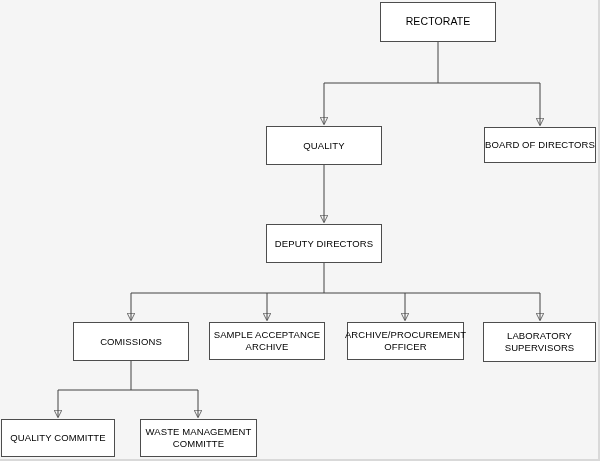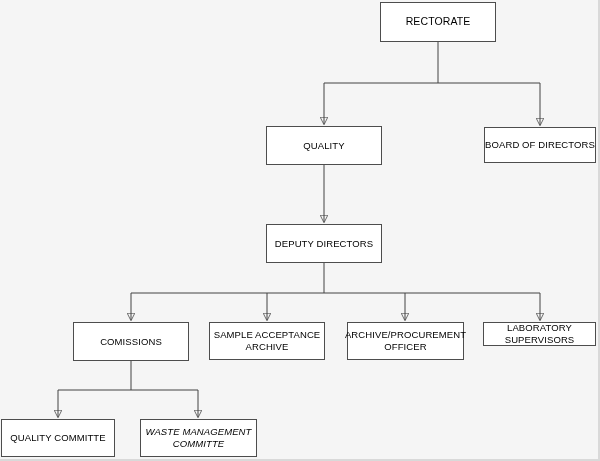--- a/index.html
+++ b/index.html
@@ -102,27 +102,27 @@
   <div class="node" style="left:209px; top:322px; width:116px; height:38px;">
     <span class="node-label">SAMPLE ACCEPTANCE
 ARCHIVE</span>
   </div>
 
   <div class="node" style="left:347px; top:322px; width:117px; height:38px;">
     <span class="node-label">ARCHIVE/PROCUREMENT
 OFFICER</span>
   </div>
 
-  <div class="node" style="left:483px; top:322px; width:113px; height:24px;">
+  <div class="node" style="left:483px; top:322px; width:113px; height:40px;">
     <span class="node-label">LABORATORY
 SUPERVISORS</span>
   </div>
 
   <div class="node" style="left:1px; top:419px; width:114px; height:38px;">
     <span class="node-label">QUALITY COMMITTE</span>
   </div>
 
-  <div class="node" style="left:140px; top:419px; width:117px; height:38px;font-style:italic;">
+  <div class="node" style="left:140px; top:419px; width:117px; height:38px;">
     <span class="node-label">WASTE MANAGEMENT
 COMMITTE</span>
   </div>
 
 </div>
 
 </body></html>

